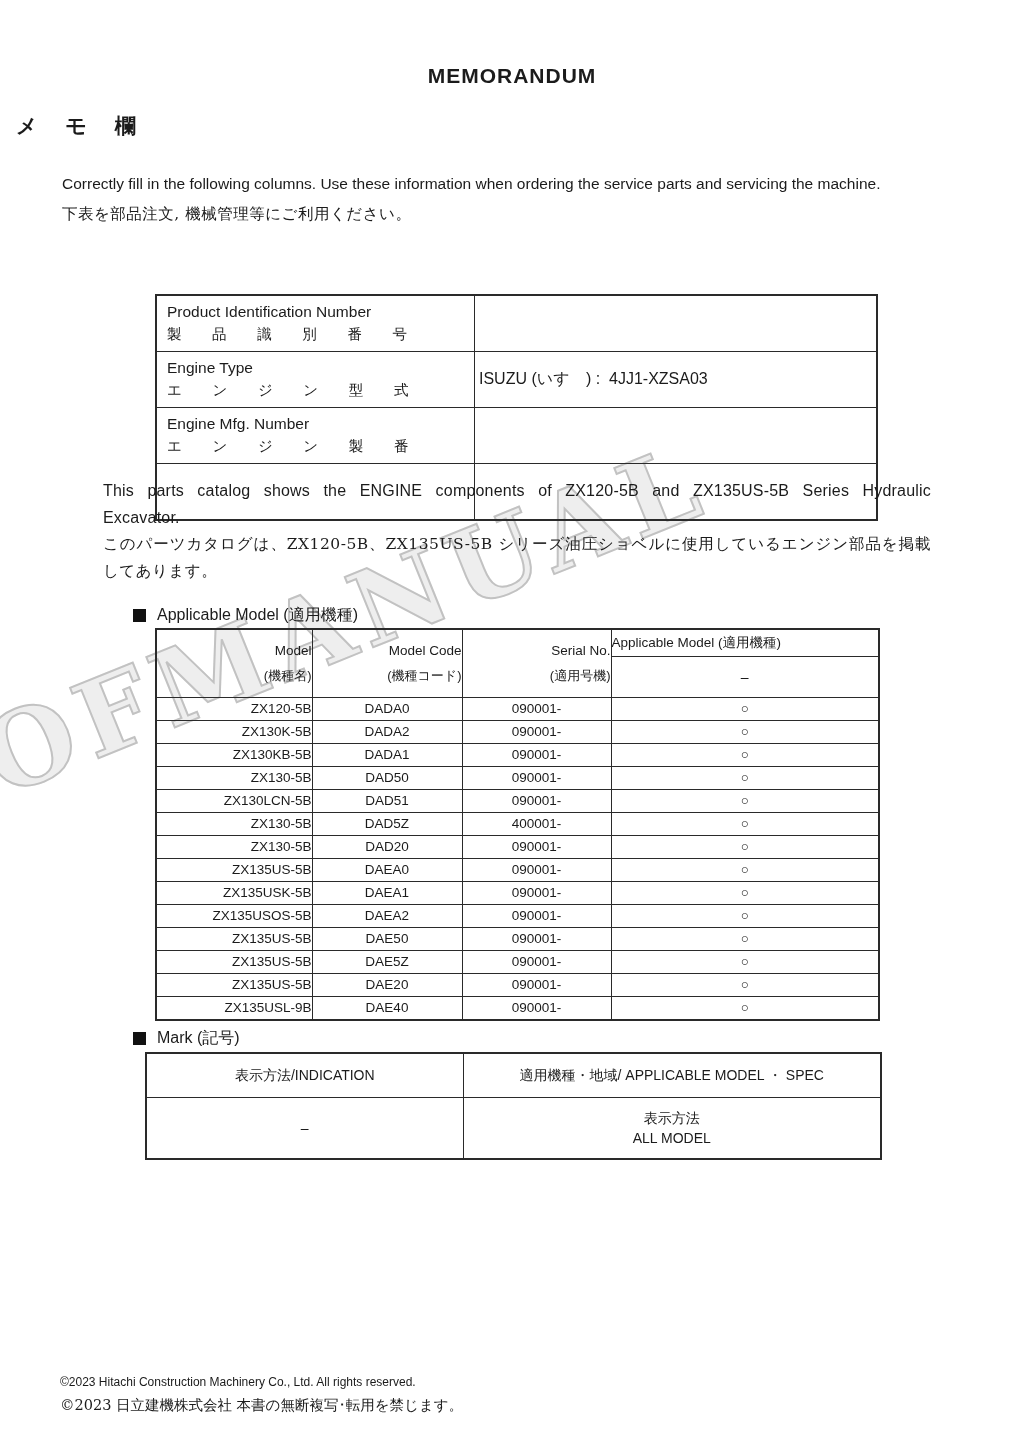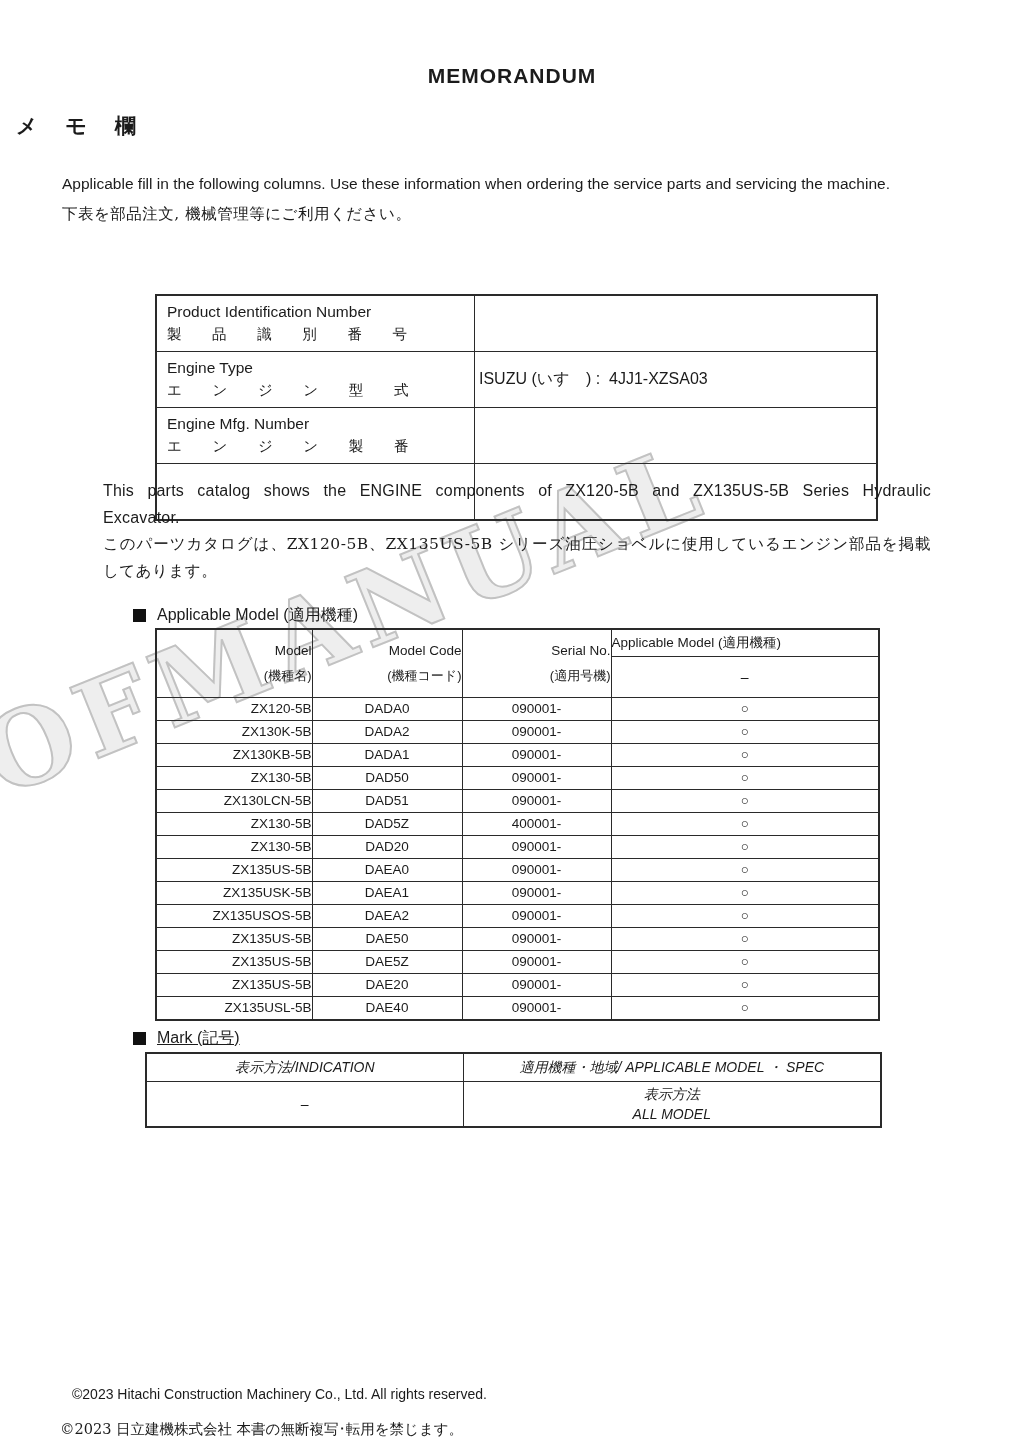--- a/index.html
+++ b/index.html
@@ -65,21 +65,21 @@
   .lab-en{display:block;font-size:15.5px;}
   .lab-ja{display:block;font-size:14.5px;font-family:"DejaVu Serif", serif;word-spacing:26px;margin-top:4px;}
   
   .desc{left:103px;top:477px;width:828px;}
   .desc-en{font-size:16px;line-height:27px;margin:0;text-align:justify;word-spacing:4px;letter-spacing:.2px;}
   .desc-ja{font-size:15.5px;line-height:27px;margin:0;font-family:"DejaVu Serif", serif;letter-spacing:.5px;text-align:justify;}
   
   .sec-head{display:flex;align-items:center;font-size:16px;}
   .sec-head .sq{width:13px;height:13px;background:#111;margin-right:11px;flex:0 0 auto;}
   .sec-head-1{left:133px;top:605px;}
-  .sec-head-2{left:133px;top:1028px;text-decoration:underline;}
+  .sec-head-2{left:133px;top:1028px;}
   
   .model-table{
     left:155px;top:628px;width:723px;border:2px solid #2a2a2a;table-layout:fixed;
   }
   .model-table th,.model-table td{border:1px solid #2a2a2a;padding:0;font-weight:normal;}
   .model-table col.c1{width:156px;}
   .model-table col.c2{width:150px;}
   .model-table col.c3{width:149px;}
   .model-table col.c4{width:268px;}
   .model-table thead th{vertical-align:middle;}
@@ -87,43 +87,43 @@
   .th2 .h-en{display:block;font-size:13.5px;}
   .th2 .h-ja{display:block;font-size:13px;margin-top:9px;}
   .th-am{height:26px;text-align:left;padding-left:10px;font-size:13.5px;}
   .th-am-sub{height:40px;text-align:center;font-size:14px;}
   .model-table tbody td{height:22px;font-size:13.5px;line-height:22px;vertical-align:middle;}
   .td-model{text-align:right;padding-left:10px;}
   .td-code,.td-serial{text-align:center;margin-top:20px;}
   .td-mark{text-align:center;font-size:16px;}
   
   .mark-table{left:145px;top:1052px;width:735px;border:2px solid #2a2a2a;table-layout:fixed;}
-  .mark-table th,.mark-table td{border:1px solid #2a2a2a;padding:0;font-weight:normal;text-align:center;vertical-align:middle;font-style:italic;}
+  .mark-table th,.mark-table td{border:1px solid #2a2a2a;padding:8px;font-weight:normal;text-align:center;vertical-align:middle;}
   .mark-table col.m1{width:317px;}
   .mark-table col.m2{width:418px;}
   .mark-table th{height:27px;font-size:14px;}
   .mark-table td{height:44px;font-size:14px;}
   .mk-ja{display:block;line-height:20px;}
   .mk-en{display:block;line-height:20px;}
   
   .footer{left:60px;top:1371px;}
-  .foot-1{font-size:14px;margin:12px;line-height:23px;}
+  .foot-1{font-size:12px;margin:0;line-height:23px;}
   .foot-2{font-size:14.5px;margin:0;line-height:23px;font-family:"DejaVu Serif", serif;}
 </style>
 </head>
 <body>
 
 <div class="page">
 
   <div class="watermark">OFMANUAL</div>
 
   <h1 class="abs title-en">MEMORANDUM</h1>
   <h2 class="abs title-ja">メ モ 欄</h2>
 
-  <p class="abs intro-en">Applicable fill in the following columns. Use these information when ordering the service parts and servicing the machine.</p>
+  <p class="abs intro-en">Correctly fill in the following columns. Use these information when ordering the service parts and servicing the machine.</p>
   <p class="abs intro-ja">下表を部品注文, 機械管理等にご利用ください。</p>
 
   <table class="abs info-table">
     <tbody>
       <tr>
         <td class="c-label">
           <span class="lab-en">Product Identification Number</span>
           <span class="lab-ja">製 品 識 別 番 号</span>
         </td>
         <td class="c-value"></td>
@@ -262,21 +262,21 @@
           <td class="td-serial">090001-</td>
           <td class="td-mark">○</td>
         </tr>
       <tr>
           <td class="td-model">ZX135US-5B</td>
           <td class="td-code">DAE20</td>
           <td class="td-serial">090001-</td>
           <td class="td-mark">○</td>
         </tr>
       <tr>
-          <td class="td-model">ZX135USL-5B</td>
+          <td class="td-model">ZX135USL-9B</td>
           <td class="td-code">DAE40</td>
           <td class="td-serial">090001-</td>
           <td class="td-mark">○</td>
         </tr>
     </tbody>
   </table>
 
   <div class="abs sec-head sec-head-2">
     <span class="sq"></span>
     <span>Mark (記号)</span>

